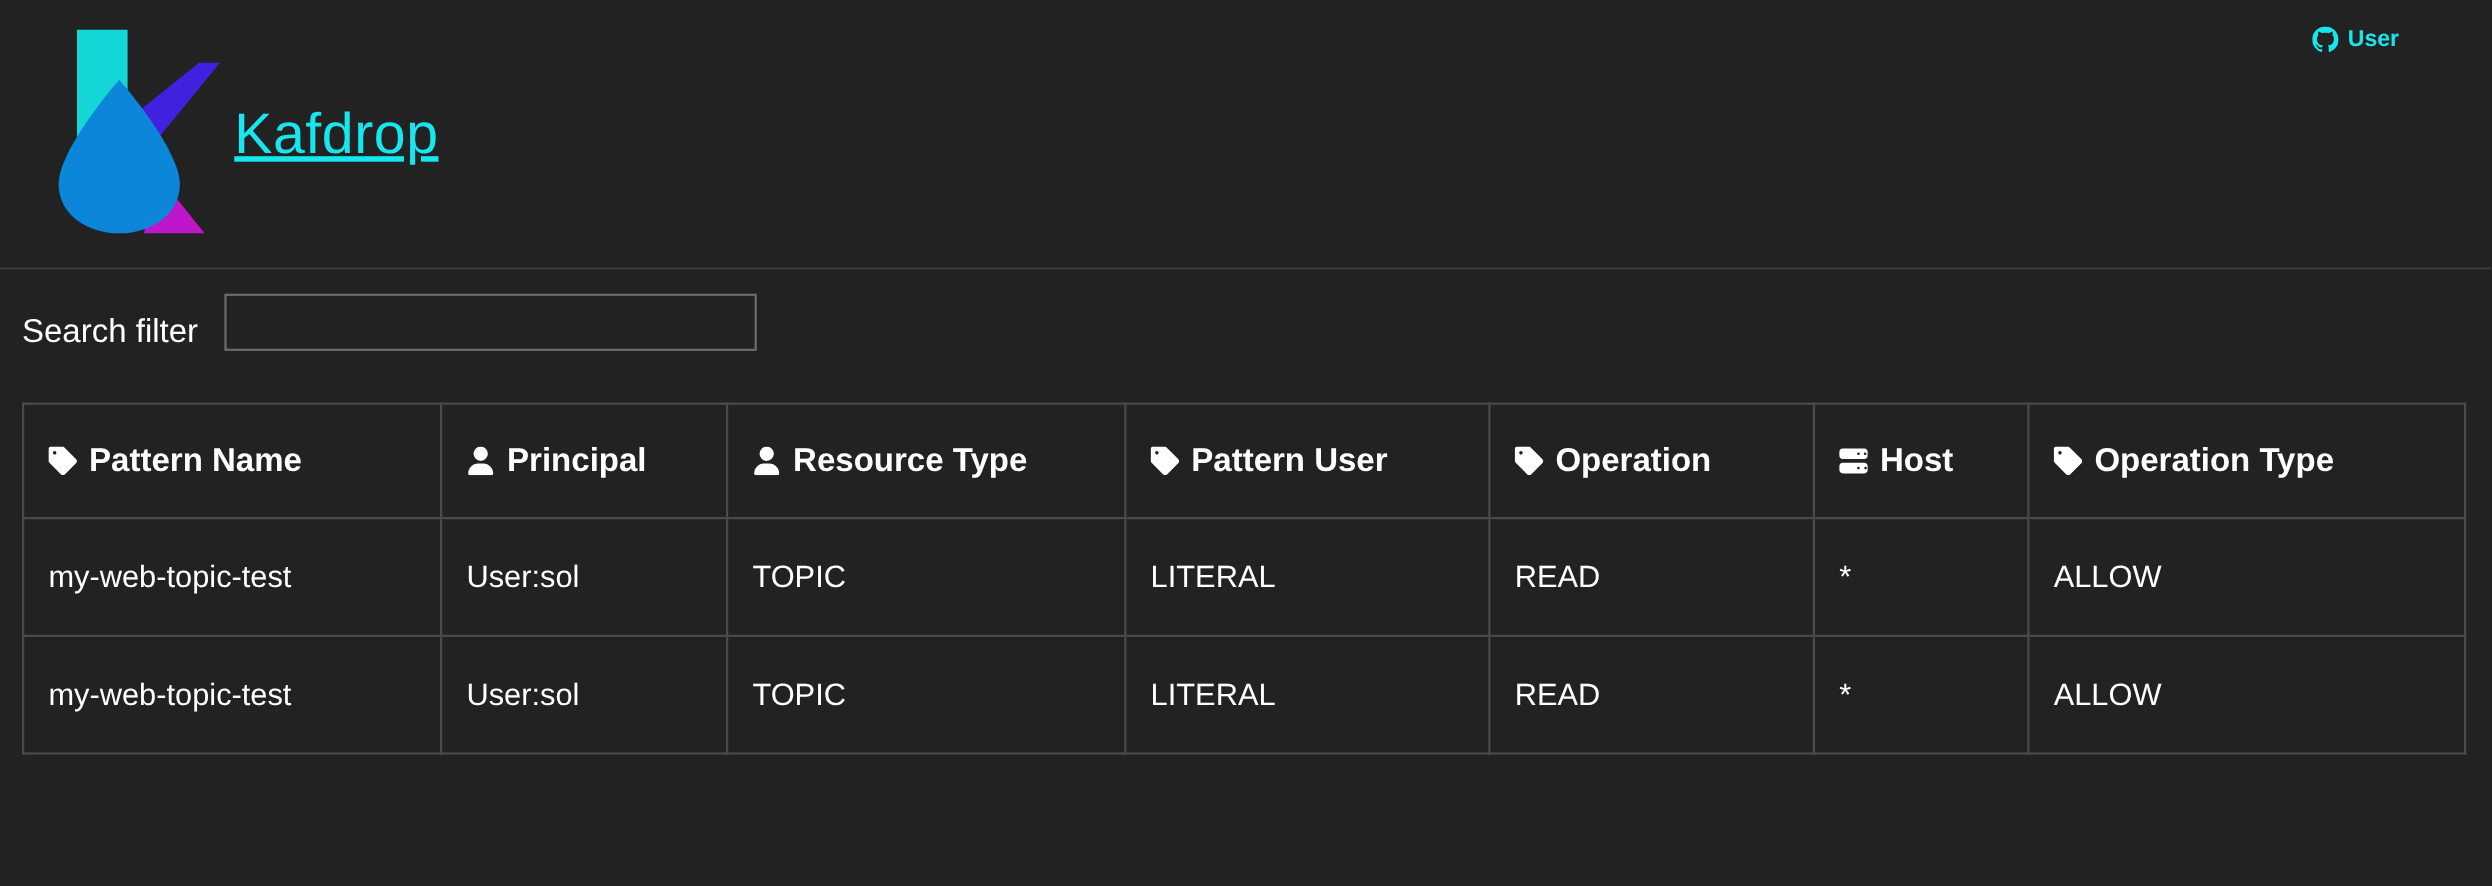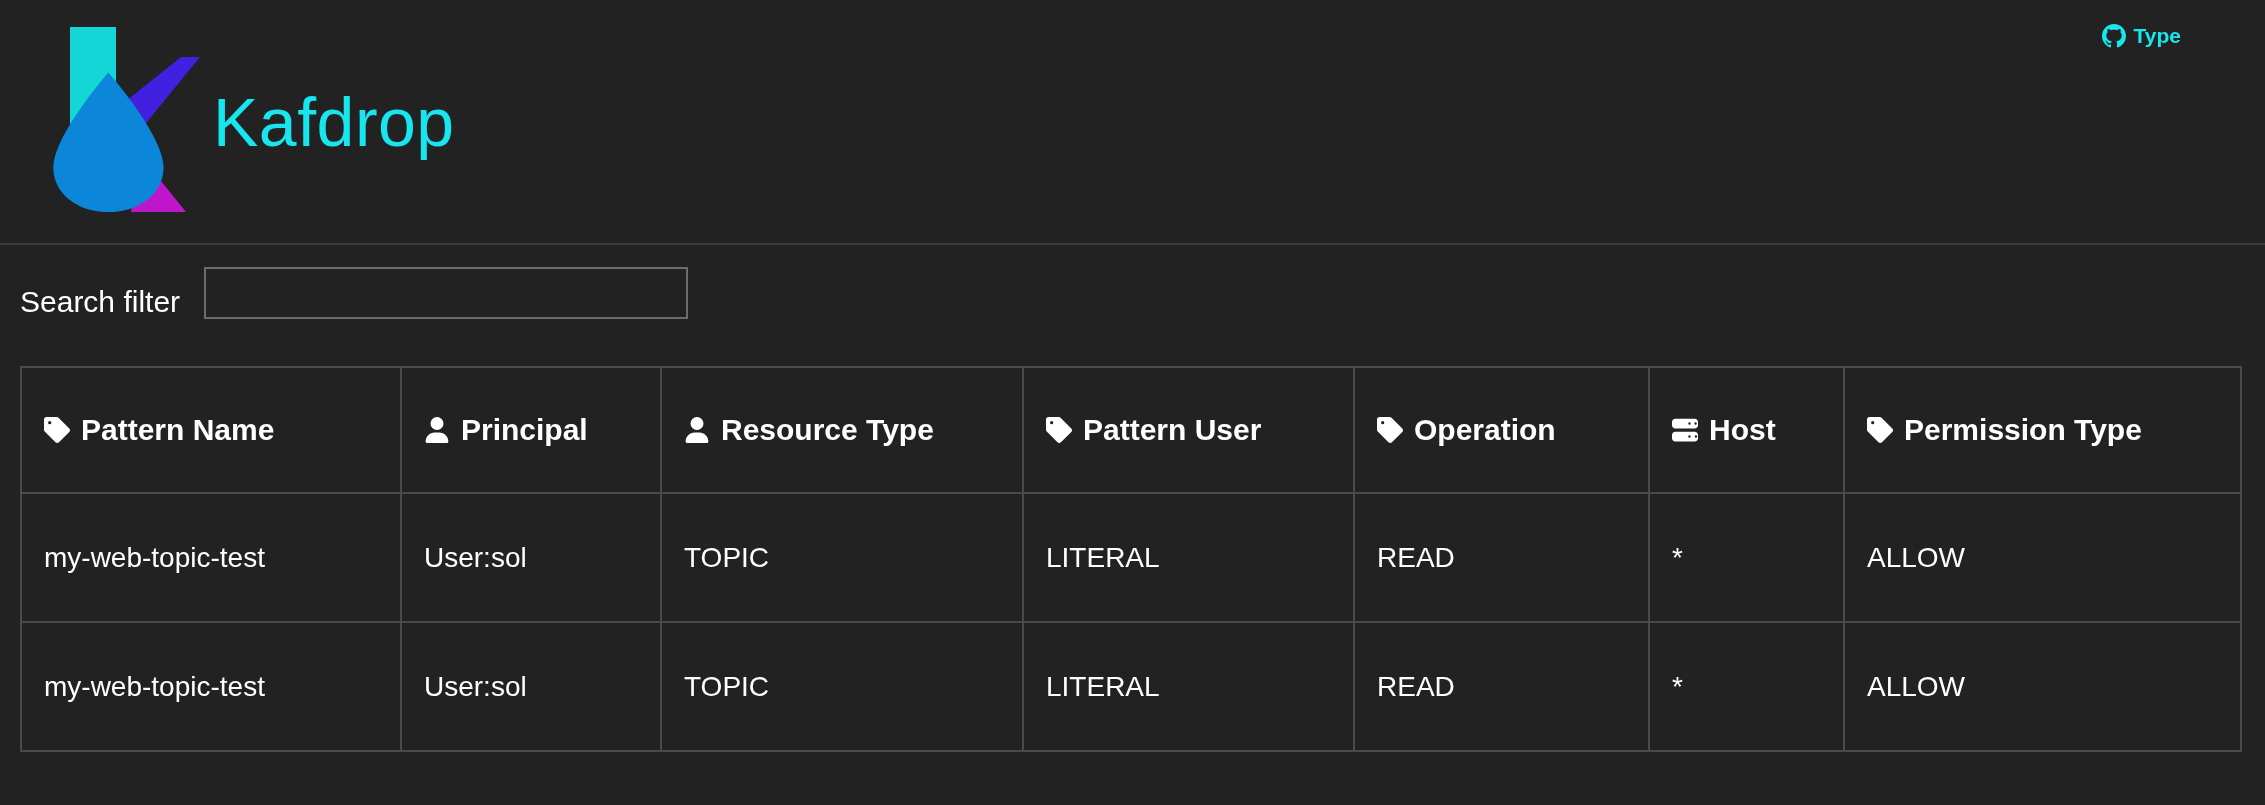--- a/index.html
+++ b/index.html
@@ -35,26 +35,27 @@
   }
 
   .brand-logo {
     width: 175px;
     height: 210px;
     display: block;
     flex: none;
   }
 
   .brand-name {
-    font-size: 68px;
+    font-size: 52px;
     color: #17e6ee;
     margin-left: 10px;
     line-height: 1;
     letter-spacing: 0.5px;
     font-weight: 400;
+    text-decoration: underline;
   }
 
   .gh-star {
     position: absolute;
     right: 84px;
     top: 24px;
     display: flex;
     align-items: center;
     gap: 8px;
     color: #17e6ee;
@@ -113,21 +114,21 @@
     table-layout: fixed;
   }
 
   .acl-table th,
   .acl-table td {
     border: 2px solid #4b4b4b;
     text-align: left;
     vertical-align: middle;
     font-weight: 400;
     color: #ffffff;
-    padding: 16px 22px;
+    padding: 5px 22px;
   }
 
   .acl-table th {
     height: 92px;
     font-size: 30px;
     font-weight: bold;
     white-space: nowrap;
   }
 
   .acl-table td {
@@ -185,21 +186,21 @@
     <span>
       <svg width="24" height="24" viewBox="0 0 16 16" xmlns="http://www.w3.org/2000/svg" aria-hidden="true">
         <path fill="#17e6ee" d="M8 0C3.58 0 0 3.58 0 8c0 3.54 2.29 6.53 5.47 7.59.4.07.55-.17.55-.38
           0-.19-.01-.82-.01-1.49-2.01.37-2.53-.49-2.69-.94-.09-.23-.48-.94-.82-1.13-.28-.15-.68-.52-.01-.53.63-.01
           1.08.58 1.23.82.72 1.21 1.87.87 2.33.66.07-.52.28-.87.51-1.07-1.78-.2-3.64-.89-3.64-3.95
           0-.87.31-1.59.82-2.15-.08-.2-.36-1.02.08-2.12 0 0 .67-.21 2.2.82.64-.18 1.32-.27 2-.27s1.36.09 2 .27c1.53-1.04
           2.2-.82 2.2-.82.44 1.1.16 1.92.08 2.12.51.56.82 1.27.82 2.15 0 3.07-1.87 3.75-3.65 3.95.29.25.54.73.54 1.48
           0 1.07-.01 1.93-.01 2.2 0 .21.15.46.55.38A8.013 8.013 0 0 0 16 8c0-4.42-3.58-8-8-8z"></path>
       </svg>
     </span>
-    <span>Type</span>
+    <span>User</span>
   </a>
 </div>
 
 <div class="page">
 
 
   <div class="filter-row">
     <label class="filter-label" for="searchInput">Search filter</label>
     <input id="searchInput" class="filter-input" type="text" placeholder="" style="">
   </div>
@@ -276,21 +277,21 @@
             <span>Host</span>
           </span>
         </th>
         <th>
           <span class="th-inner">
             <span class="hicon">
               <svg viewBox="0 0 512 512" aria-hidden="true">
                   <path d="M0 252.1V48C0 21.5 21.5 0 48 0h204.1c12.7 0 24.9 5.1 33.9 14.1l211.8 211.8c18.7 18.7 18.7 49.1 0 67.9L293.9 497.9c-18.7 18.7-49.1 18.7-67.9 0L14.1 286.1C5.1 277 0 264.8 0 252.1zM112 144a32 32 0 1 0 0-64 32 32 0 1 0 0 64z"></path>
                 </svg>
             </span>
-            <span>Permission Type</span>
+            <span>Operation Type</span>
           </span>
         </th>
       </tr>
     </thead>
     <tbody>
       <tr>
         <td>my-web-topic-test</td>
         <td>User:sol</td>
         <td>TOPIC</td>
         <td>LITERAL</td>

